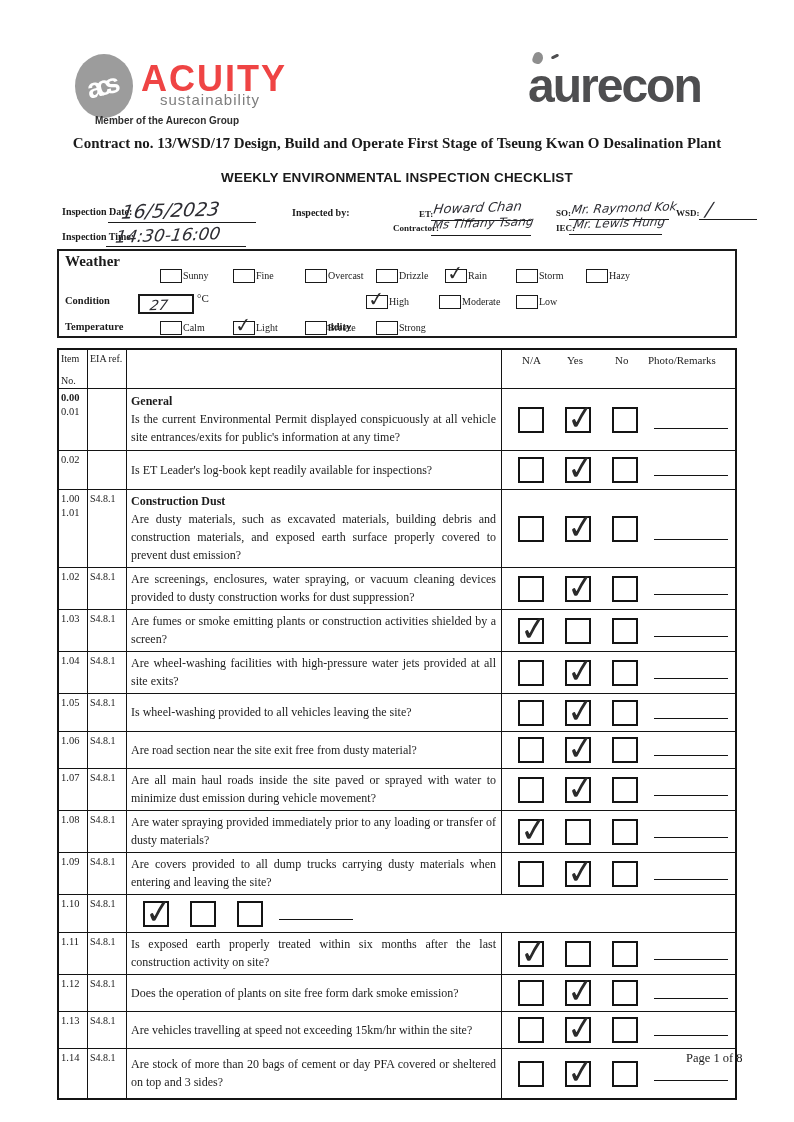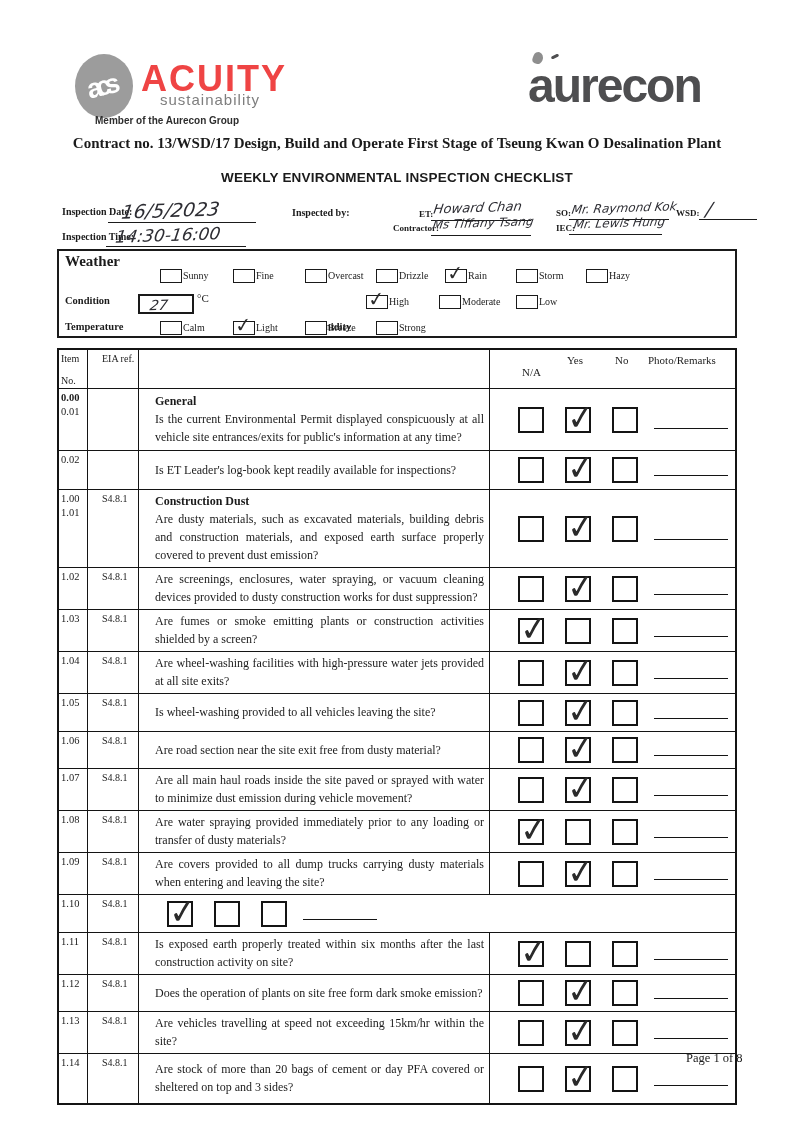--- a/index.html
+++ b/index.html
@@ -50,40 +50,40 @@
           font-family:"DejaVu Sans", sans-serif; }
   .checked .tick { display:block; }
   .wcb .tick { font-size:20px; top:-9px; left:1px; transform:rotate(-6deg); }
   .tbox { position:absolute; width:56px; height:20px; border:2px solid #1a1a1a; top:0; }
   .tbox .hand { position:absolute; left:10px; top:1px; font-size:14px; }
   .tunit { position:absolute; font-size:11px; top:-2px; }
 
   
   .insp-table { position:absolute; left:57px; top:348px; width:680px; border:2.2px solid #141414;
                 display:flex; flex-direction:column; background:#fff; }
-  .trow { display:flex; border-top:1.8px solid #141414;gap:12px; }
+  .trow { display:flex; border-top:1.8px solid #141414; }
   .trow:first-child { border-top:none; }
   .c-item { width:29px; border-right:1.4px solid #141414; padding:3px 1px 2px 2px; font-size:10.5px;
             display:flex; flex-direction:column; gap:3px; }
   .c-eia { width:39px; border-right:1.4px solid #141414; padding:3px 1px 2px 2px; font-size:10px; }
   .c-q { flex:1; border-right:1.8px solid #141414; padding:2px 5px 3px 4px; font-size:12px;
          display:flex; flex-direction:column; justify-content:center; line-height:1.5; }
   .c-q .sec { font-weight:bold; }
   .c-q .sec:empty { display:none; }
   .c-q .q { text-align:justify; }
   .c-ans { width:233px; position:relative; }
   .cb { position:absolute; width:26px; height:26px; border:2.4px solid #141414; background:#fff;
         top:50%; transform:translateY(-50%); }
   .cb .tick { font-size:33px; top:-11px; left:0; transform:rotate(-5deg) scaleY(1.05); }
   .cb-na  { left:16px; } .cb-yes { left:63px; } .cb-no  { left:110px; }
   .rline { position:absolute; right:7px; width:74px; top:64%; border-bottom:1.6px solid #141414; }
   .thead { min-height:38px; }
   .thead .c-item, .thead .c-eia { font-size:10px; }
   .thead .h { position:absolute; top:4px; font-size:11px; }
-  .h-na { left:20px;margin-top:12px; } .h-yes { left:65px; } .h-no { left:113px; } .h-rem { left:146px; }
+  .h-na { left:20px; } .h-yes { left:65px; } .h-no { left:113px; } .h-rem { left:146px; }
   .bold { font-weight:bold; }
   .itm:empty { display:none; }
 
   .page-footer { position:absolute; left:686px; top:1051px; font-size:12.5px; }
 </style>
 </head>
 <body>
 
 <div class="page">
 

